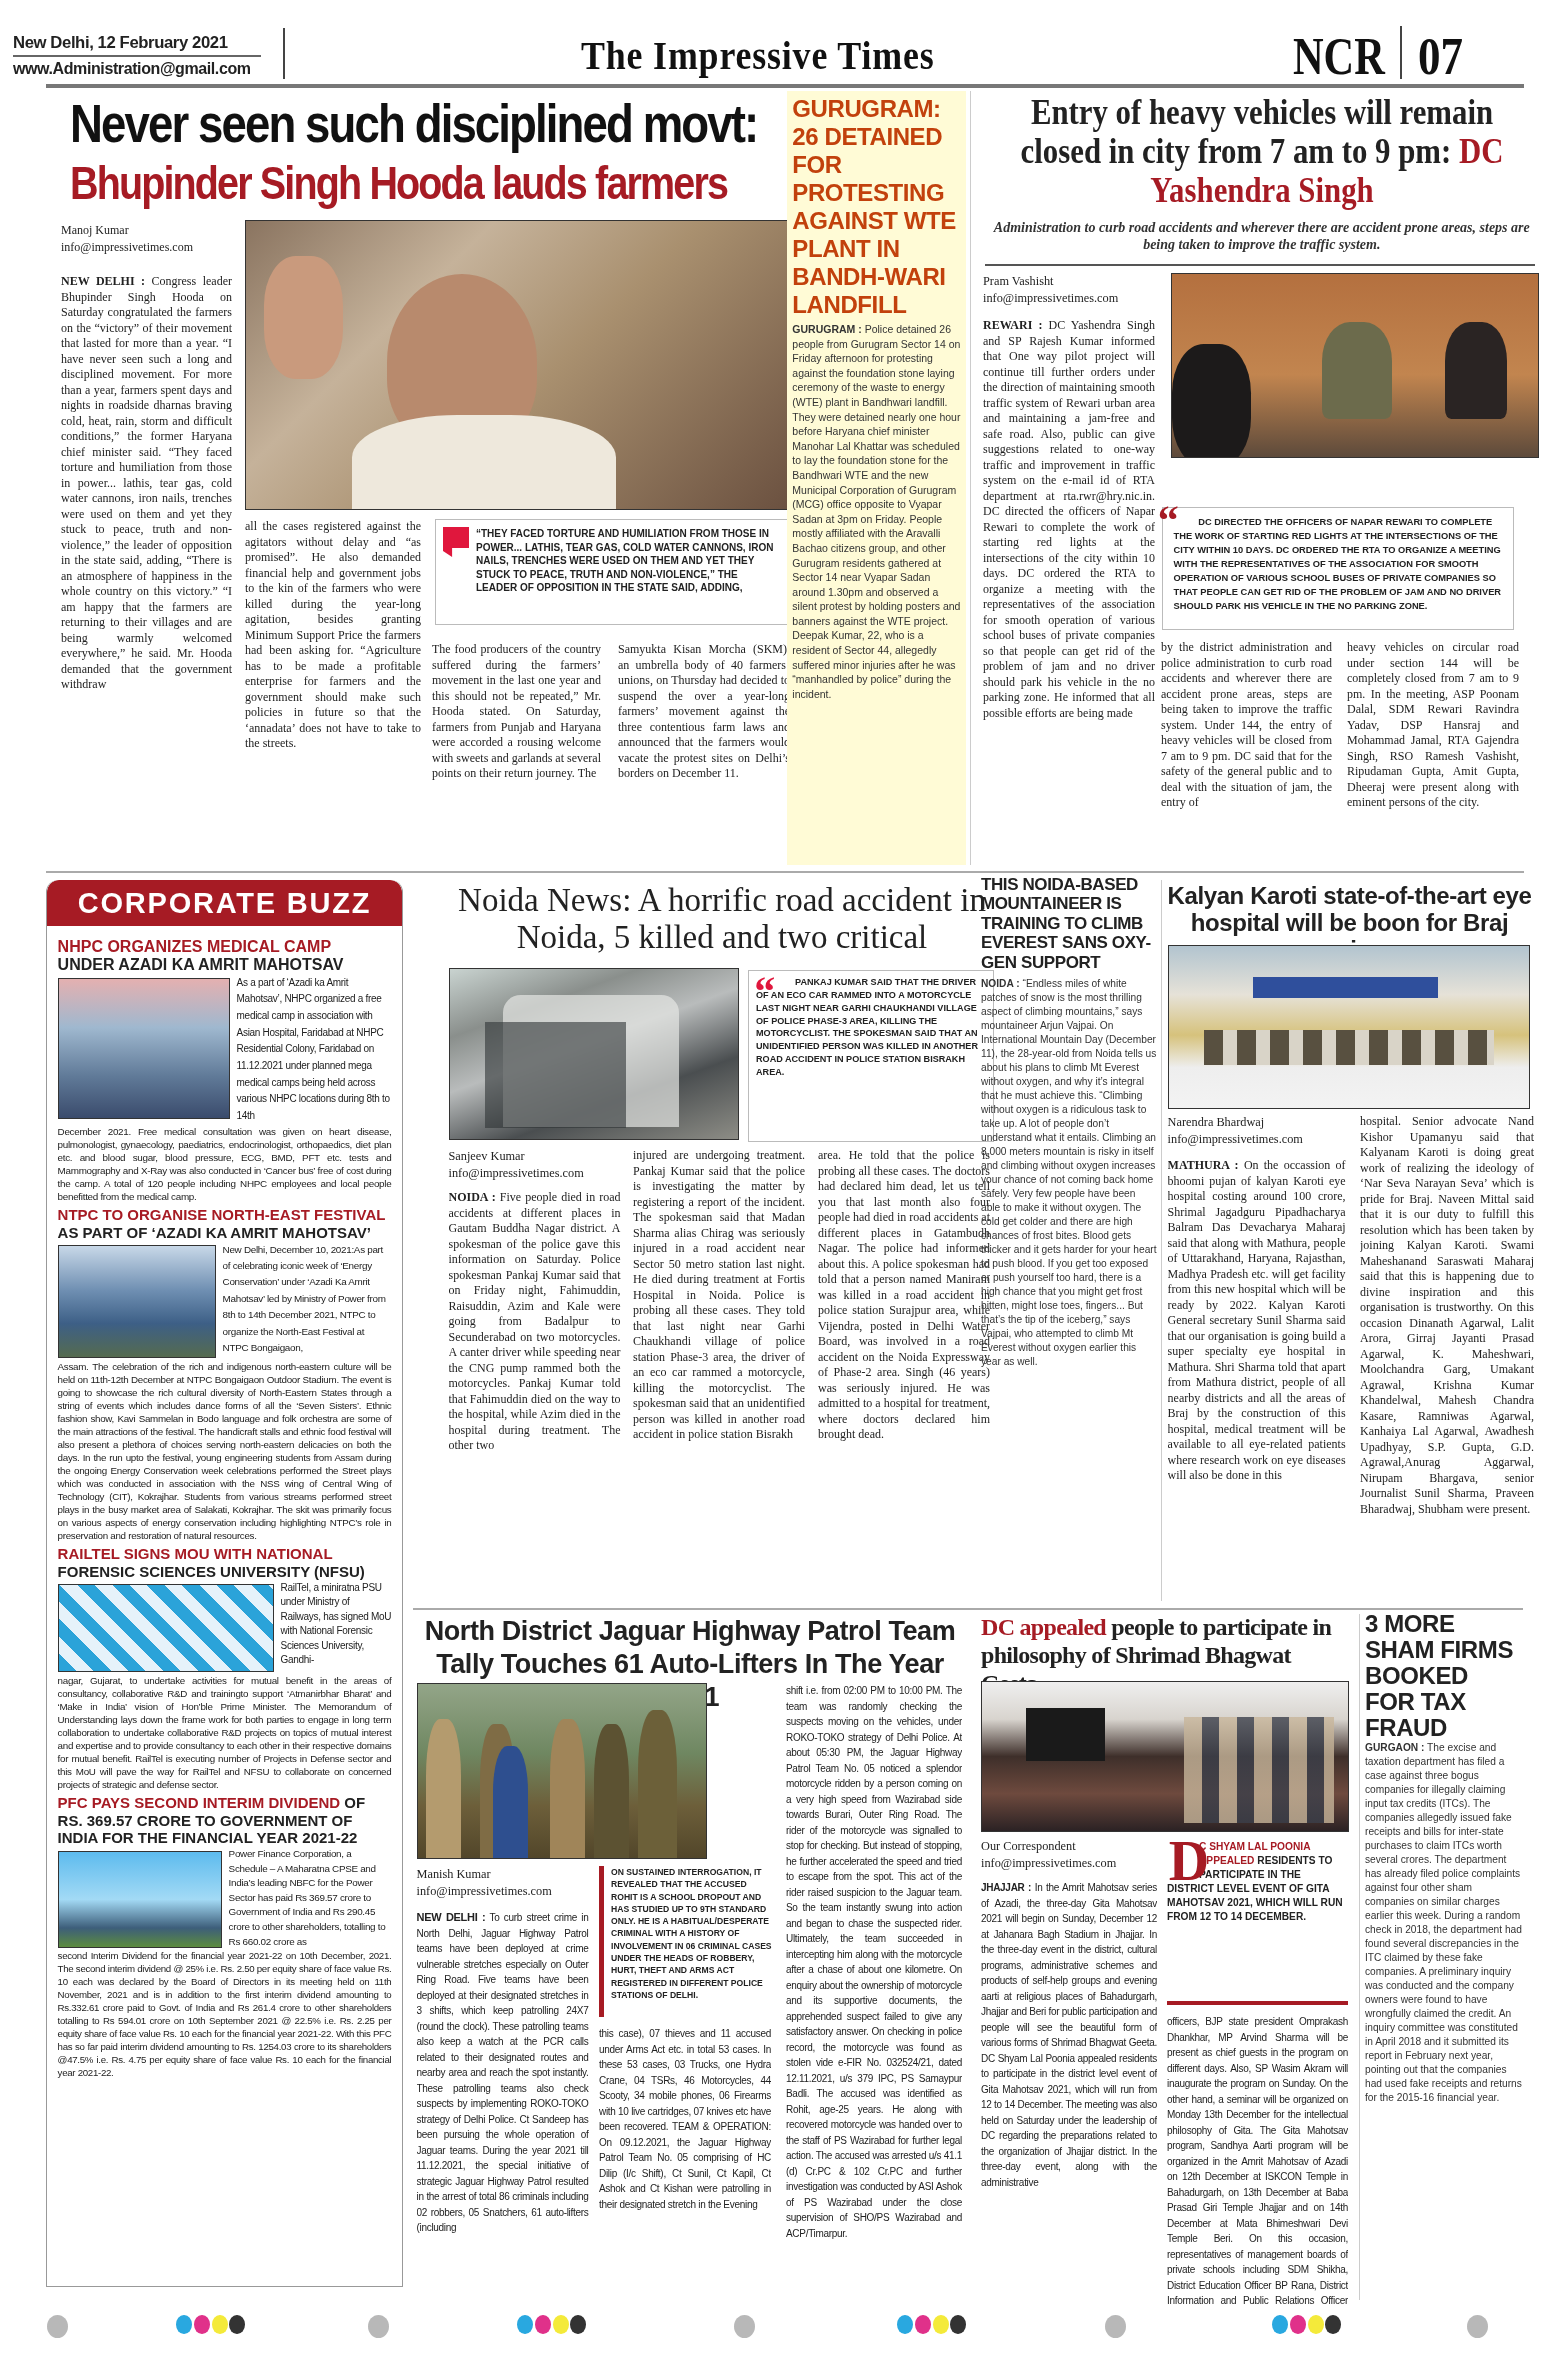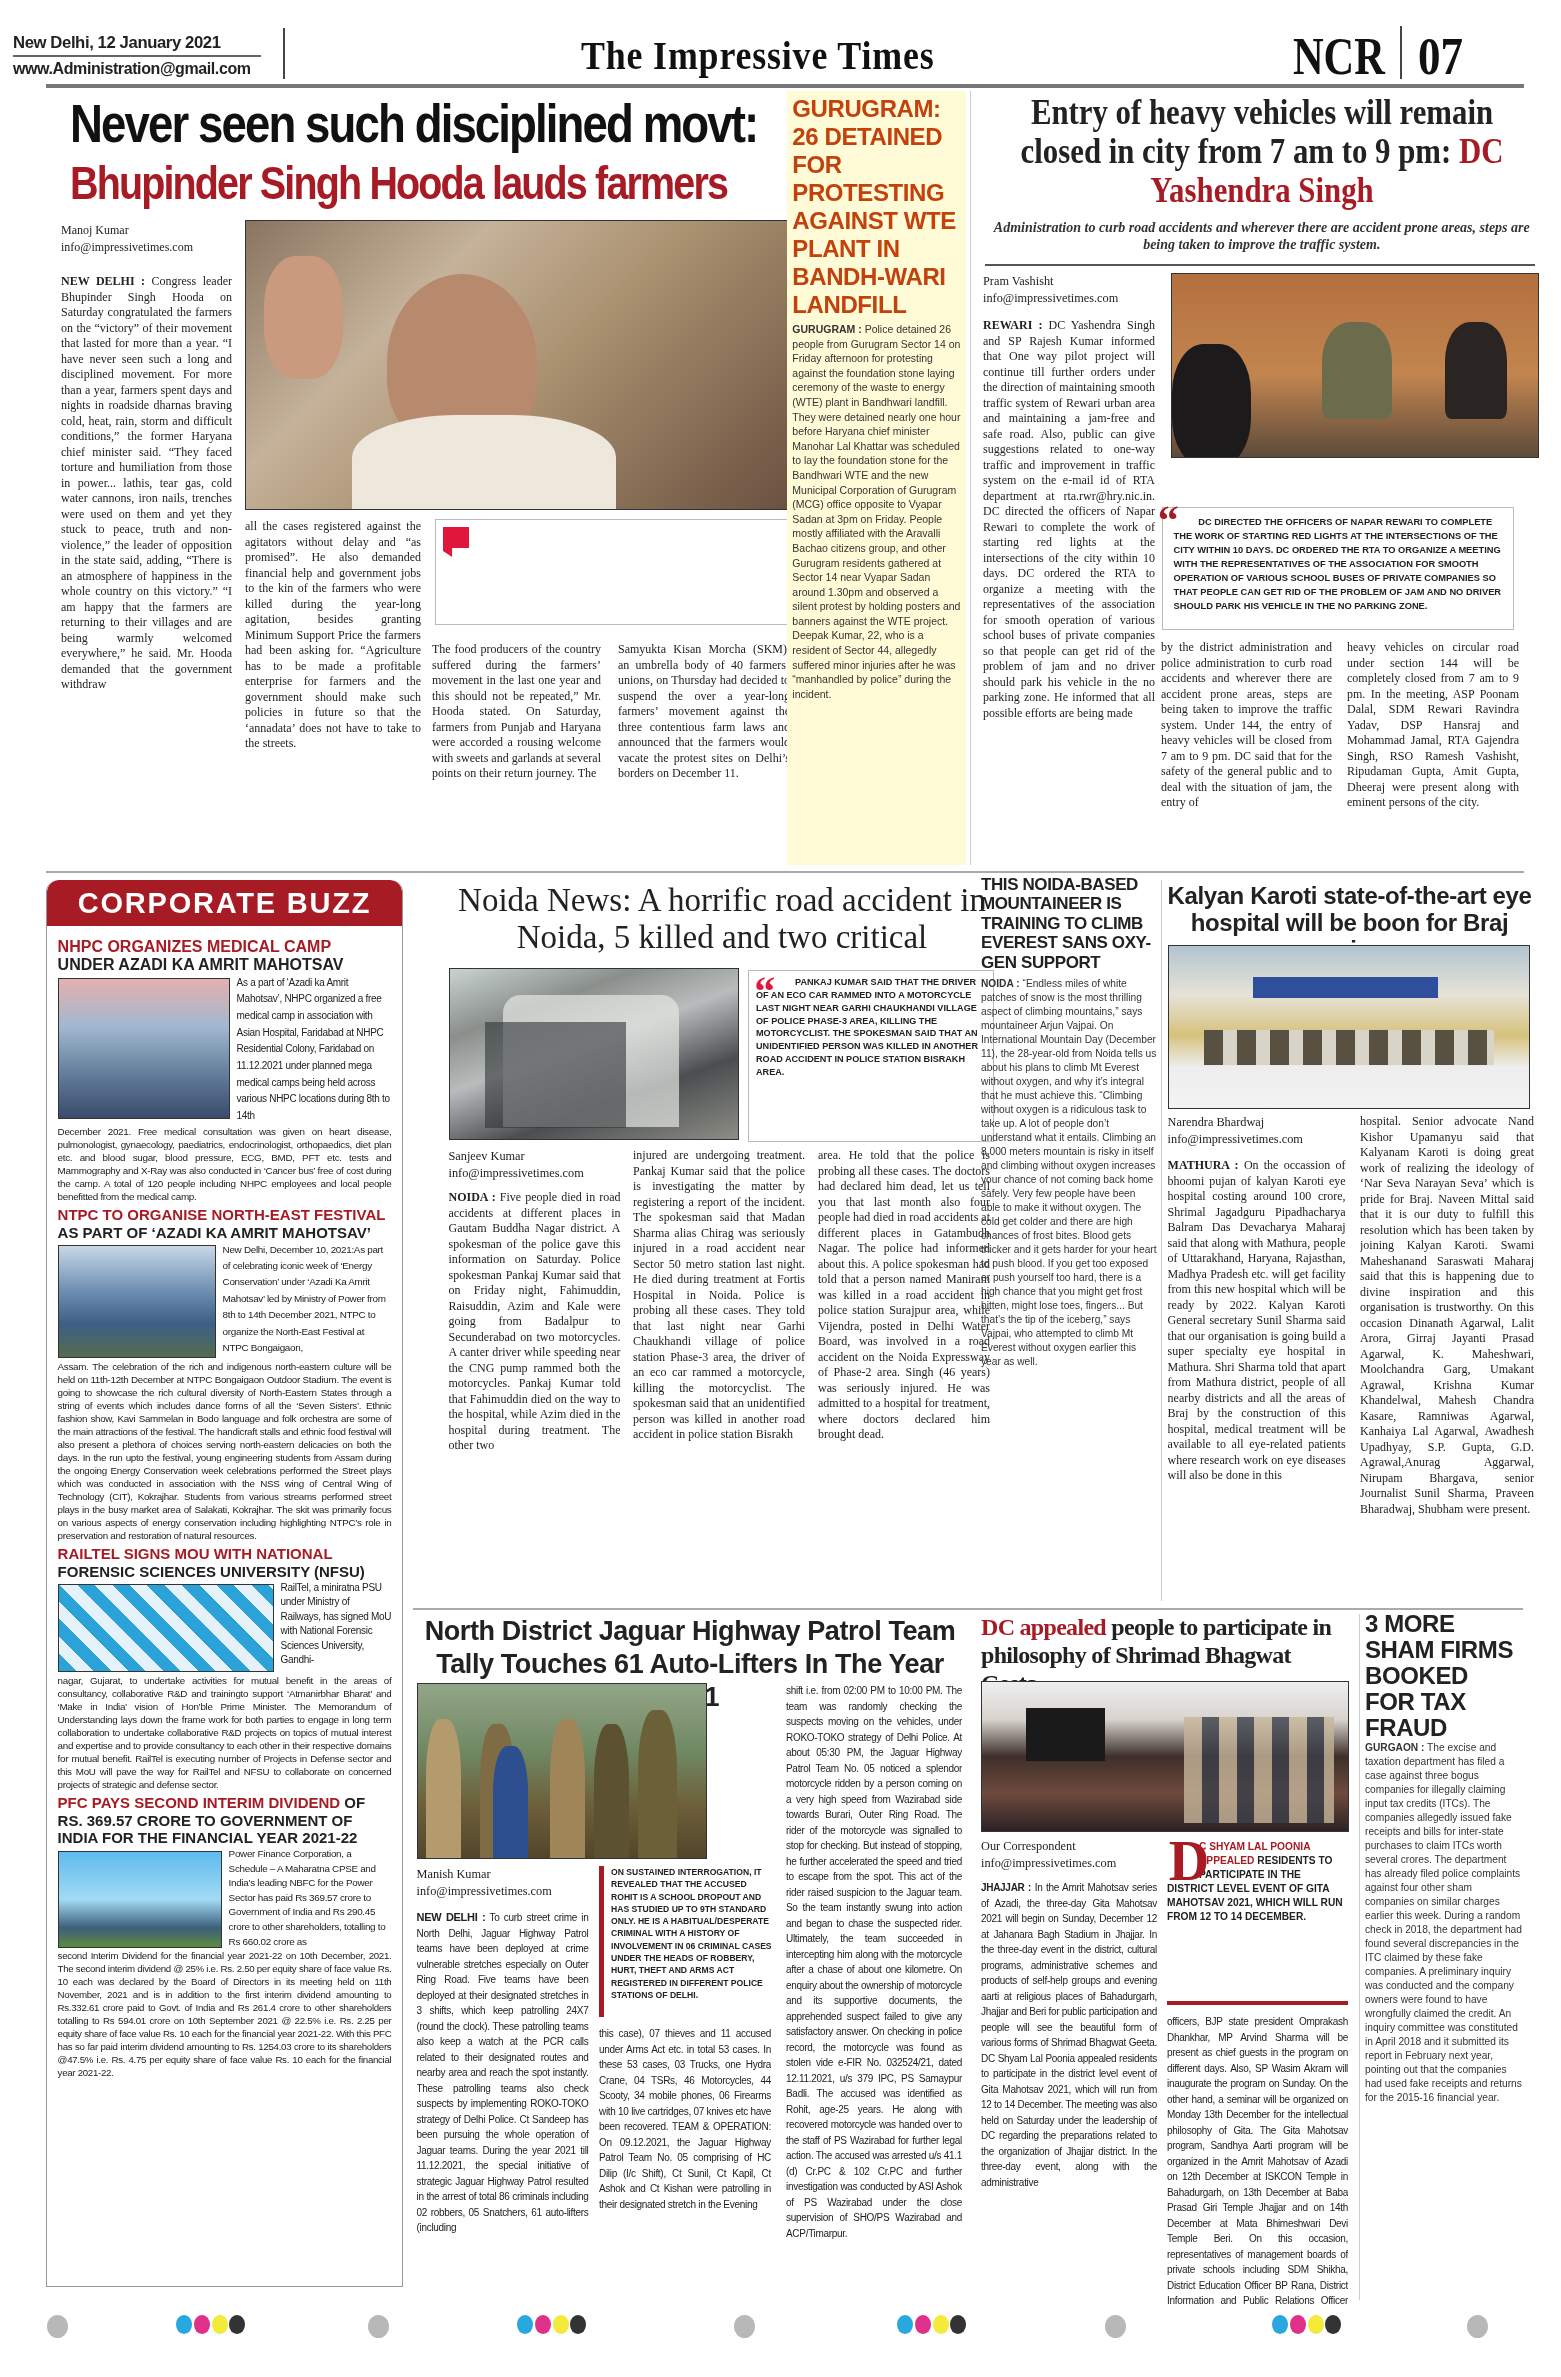--- a/index.html
+++ b/index.html
@@ -16,21 +16,21 @@
 .col{overflow:hidden}
 .yellow{background:#fffbd6}
 .quote-box{border:1.8px solid #bbb;background:#fff;padding:7px 8.8px 7px 8.8px;font-family:"Liberation Sans",sans-serif;font-weight:bold;color:#222;text-transform:uppercase}
 .reg{display:flex;align-items:center;gap:1.8px}
 .dot{width:16px;height:19.4px;border-radius:50%}
 </style>
 </head>
 <body>
 
 <div class="abs" style="left:0;top:0;width:1561px;height:81px;">
-  <div class="abs cond" style="left:13px;top:33px;font-size:16.7px;font-weight:bold;color:#222;">New Delhi, 12 January 2021</div>
+  <div class="abs cond" style="left:13px;top:33px;font-size:16.7px;font-weight:bold;color:#222;">New Delhi, 12 February 2021</div>
   <div class="abs" style="left:13px;top:55px;width:248px;height:1.8px;background:#666;"></div>
   <div class="abs cond" style="left:13px;top:60px;font-size:16px;font-weight:bold;color:#222;">www.Administration@gmail.com</div>
   <div class="abs" style="left:283px;top:28px;width:1.8px;height:51px;background:#444;"></div>
   <div class="abs serif" style="left:581px;top:33px;font-size:39px;font-weight:bold;letter-spacing:0.9px;color:#111;transform:scaleX(0.92);transform-origin:left;">The Impressive Times</div>
   <div class="abs serif" style="left:1293px;top:26px;font-size:53px;font-weight:bold;color:#111;transform:scaleX(0.8);transform-origin:left;">NCR</div>
   <div class="abs" style="left:1400px;top:26px;width:1.8px;height:53px;background:#444;"></div>
   <div class="abs serif" style="left:1418px;top:26px;font-size:53px;font-weight:bold;color:#111;transform:scaleX(0.85);transform-origin:left;">07</div>
 </div>
 <div class="abs rule" style="left:46px;top:84px;width:1478px;height:3.5px;background:#777;"></div>
 
@@ -45,20 +45,21 @@
     <b>NEW DELHI :</b> <span>Congress leader Bhupinder Singh Hooda on Saturday congratulated the farmers on the “victory” of their movement that lasted for more than a year. “I have never seen such a long and disciplined movement. For more than a year, farmers spent days and nights in roadside dharnas braving cold, heat, rain, storm and difficult conditions,” the former Haryana chief minister said. “They faced torture and humiliation from those in power... lathis, tear gas, cold water cannons, iron nails, trenches were used on them and yet they stuck to peace, truth and non-violence,” the leader of opposition in the state said, adding, “There is an atmosphere of happiness in the whole country on this victory.” “I am happy that the farmers are returning to their villages and are being warmly welcomed everywhere,” he said. Mr. Hooda demanded that the government withdraw</span>
   </div>
   <div class="abs photo" style="left:230px;top:132px;width:544px;height:290px;background:linear-gradient(135deg,#8a7460 0%,#c5b29a 30%,#a9906f 55%,#6b5140 100%);">
     <div class="abs" style="left:141px;top:53px;width:150px;height:176px;border-radius:50% 50% 40% 40%;background:#b88a6d;"></div>
     <div class="abs" style="left:106px;top:194px;width:264px;height:106px;border-radius:40% 40% 0 0;background:#eee8dc;"></div>
     <div class="abs" style="left:17.6px;top:35px;width:79px;height:123px;border-radius:40%;background:#c99a7d;"></div>
   </div>
   <div class="abs col body-s" style="left:230px;top:431px;width:176px;height:352px;">all the cases registered against the agitators without delay and “as promised”. He also demanded financial help and government jobs to the kin of the farmers who were killed during the year-long agitation, besides granting Minimum Support Price the farmers had been asking for. “Agriculture has to be made a profitable enterprise for farmers and the government should make such policies in future so that the ‘annadata’ does not have to take to the streets.</div>
   <div class="abs quote-box" style="left:420px;top:431px;width:356px;height:106px;font-size:10px;line-height:13.6px;padding-left:40px;">
     <div class="abs" style="left:7px;top:7px;width:26px;height:30px;background:#e0173d;clip-path:polygon(0 0,100% 0,100% 70%,35% 70%,35% 100%,0 80%);"></div>
+    <span>“They faced torture and humiliation from those in power... lathis, tear gas, cold water cannons, iron nails, trenches were used on them and yet they stuck to peace, truth and non-violence,” the leader of opposition in the state said, adding,</span>
   </div>
   <div class="abs col body-s" style="left:417px;top:554px;width:169px;height:229px;">The food producers of the country suffered during the farmers’ movement in the last one year and this should not be repeated,” Mr. Hooda stated. On Saturday, farmers from Punjab and Haryana were accorded a rousing welcome with sweets and garlands at several points on their return journey. The</div>
   <div class="abs col body-s" style="left:603px;top:554px;width:172px;height:229px;">Samyukta Kisan Morcha (SKM), an umbrella body of 40 farmers’ unions, on Thursday had decided to suspend the over a year-long farmers’ movement against the three contentious farm laws and announced that the farmers would vacate the protest sites on Delhi’s borders on December 11.</div>
 </div>
 
 <div class="abs yellow" style="left:787px;top:91px;width:179px;height:774px;padding:3.5px 5.3px;">
   <div class="cond" style="font-size:24px;line-height:28px;font-weight:bold;color:#c2410c;">GURUGRAM: 26 DETAINED FOR PROTESTING AGAINST WTE PLANT IN BANDH-WARI LANDFILL</div>
   <div class="sans" style="font-size:10.5px;line-height:14.6px;margin-top:3.5px;color:#333;">
     <b>GURUGRAM :</b> <span>Police detained 26 people from Gurugram Sector 14 on Friday afternoon for protesting against the foundation stone laying ceremony of the waste to energy (WTE) plant in Bandhwari landfill. They were detained nearly one hour before Haryana chief minister Manohar Lal Khattar was scheduled to lay the foundation stone for the Bandhwari WTE and the new Municipal Corporation of Gurugram (MCG) office opposite to Vyapar Sadan at 3pm on Friday. People mostly affiliated with the Aravalli Bachao citizens group, and other Gurugram residents gathered at Sector 14 near Vyapar Sadan around 1.30pm and observed a silent protest by holding posters and banners against the WTE project. Deepak Kumar, 22, who is a resident of Sector 44, allegedly suffered minor injuries after he was “manhandled by police” during the incident.</span>
   </div>

